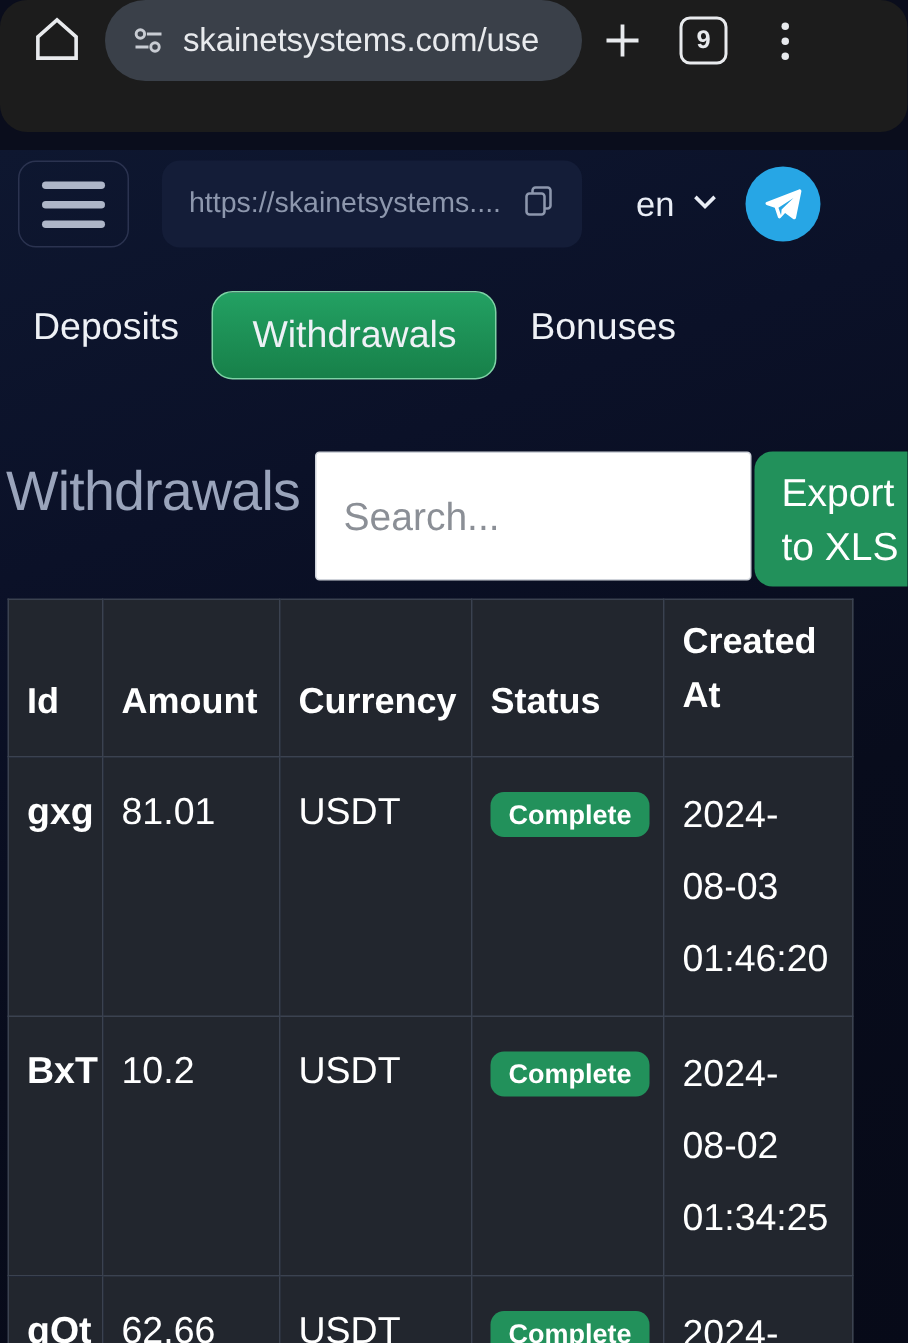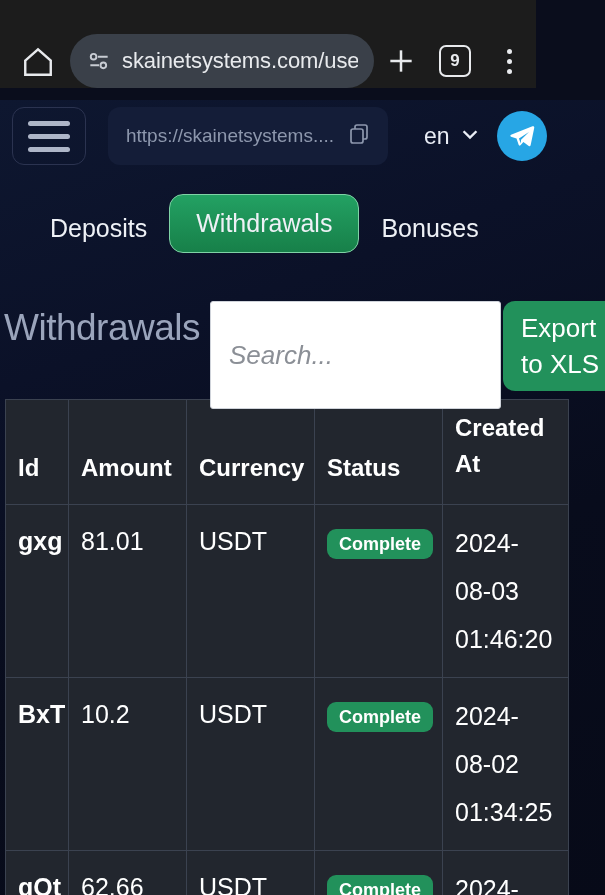--- a/index.html
+++ b/index.html
@@ -5,23 +5,23 @@
   * { margin:0; padding:0; box-sizing:border-box; }
   html, body {
     width:605px; height:895px;
     background:#0a0d1c;
     font-family:"Liberation Sans", sans-serif;
     overflow:hidden;
   }
 
   
   .browser-bar{
-    position:absolute; left:0; top:0; width:536px; height:88px;
+    position:absolute; left:0; top:0; width:605px; height:88px;
     background:#1c1c1c;
-    display:flex; align-items:flex-end;
+    display:flex; align-items:flex-start;border-radius:18px;
   }
   .home-icon{
     width:52px; height:52px; margin-left:12px;
     display:flex; align-items:center; justify-content:center;
     flex-shrink:0;
   }
   .urlbar{
     flex:1; height:54px; margin-left:6px;
     background:#3a4049; border-radius:28px;
     display:flex; align-items:center; padding:0 16px;
@@ -76,44 +76,44 @@
   }
   .lang .lang-label{ color:#e9edf5; font-size:23px; }
   .tg-icon{
     margin-left:16px; width:50px; height:50px; border-radius:50%;
     background:#27a6e5; display:flex; align-items:center; justify-content:center;
     flex-shrink:0;
   }
 
   
   .tabs{
-    display:flex; align-items:flex-end; gap:0; padding-left:28px; margin-top:22px;
+    display:flex; align-items:flex-start; gap:0; margin-top:22px;
   }
   .tab{
     color:#eef1f6; font-size:25px; padding:10px 22px; border-radius:14px;
     white-space:nowrap;
   }
   .tab.active{
     background:linear-gradient(180deg,#23a163 0%,#178049 100%);
     border:1px solid #7fd3a6;
     padding:14px 26px;
   }
 
   
   .title-row{
     position:relative; margin-top:36px; height:96px;
   }
   .page-title{
     position:absolute; left:4px; top:18px;
     color:#9aa4bb; font-size:37px; letter-spacing:-0.5px; white-space:nowrap;
   }
   .search-box{
-    position:absolute; left:210px; top:12px; width:291px; height:108px;
+    position:absolute; left:210px; top:12px; width:291px; height:86px;
     background:#ffffff; border:1px solid #cfd3da; border-radius:3px;
-    display:flex; align-items:center; padding-left:18px;font-style:italic;
+    display:flex; align-items:center; padding-left:18px;
   }
   .search-box .ph{ color:#8b8f96; font-size:26px; }
   .export-btn{
     position:absolute; left:503px; top:12px; width:140px; height:90px;
     background:#22915b; border-radius:12px;
     color:#fff; font-size:26px; line-height:36px;
     padding:9px 0 0 18px; white-space:pre-line;
   }
 
   

